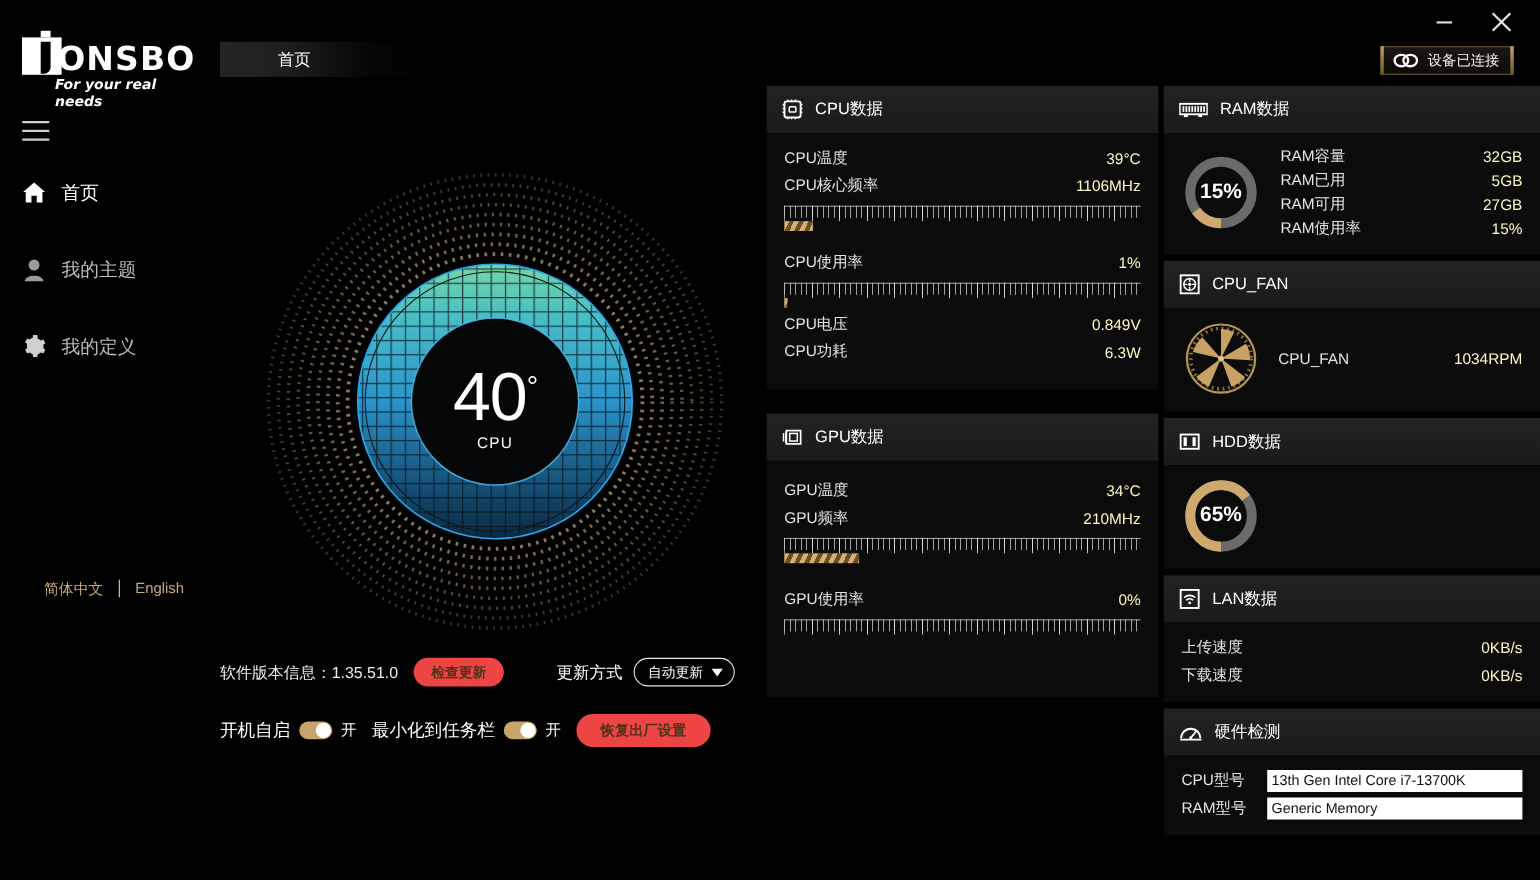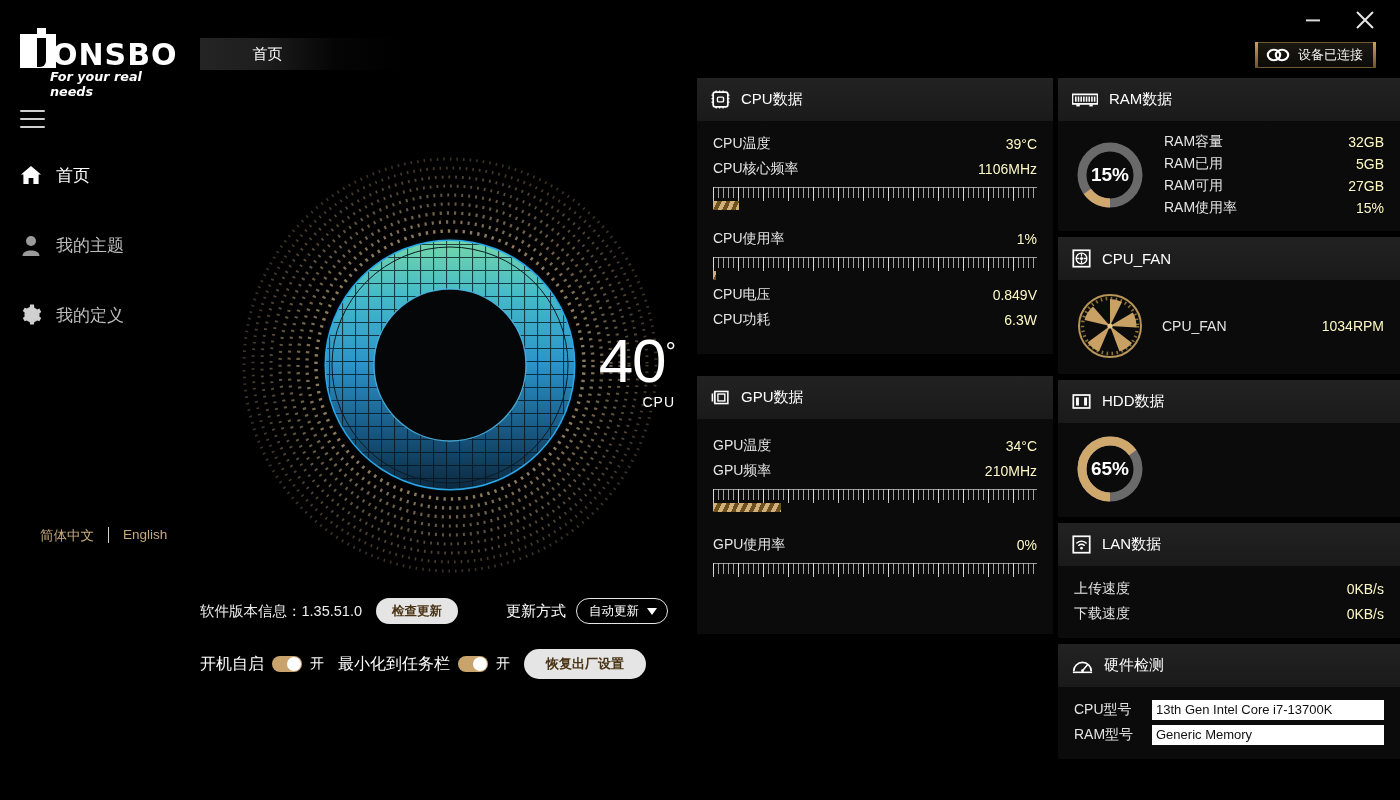--- a/index.html
+++ b/index.html
@@ -85,37 +85,37 @@
   }
   .tab-fade {
     position:absolute; left:135px; top:0; width:65px; height:32px;
     background:linear-gradient(90deg,#050505 0%, #000 100%);
   }
 
   
   .gauge-wrap { position:absolute; left:225px; top:140px; width:450px; height:450px; }
   .gauge-center-text {
     position:absolute; left:0; top:0; width:450px; height:450px;
-    display:flex; flex-direction:column; align-items:flex-end; justify-content:center;
+    display:flex; flex-direction:column; align-items:center; justify-content:center;
     pointer-events:none;
   }
   .gauge-val {
     font-size:62px; font-weight:300; color:#fff; line-height:62px;
     letter-spacing:-1px; position:relative; display:inline-block;
   }
   .gauge-deg { font-size:26px; vertical-align:super; font-weight:300; }
   .gauge-label { font-size:14px; color:#fff; margin-top:2px; letter-spacing:1px; font-weight:300;}
 
   
   .settings { position:absolute; left:200px; top:595px; width:500px; }
   .set-row1 { display:flex; align-items:center; height:32px; }
   .set-row2 { display:flex; align-items:center; height:34px; margin-top:20px; }
   .verlabel { font-size:14.5px; color:#ededed; }
   .goldbtn {
-    background:#e5e5e5; color:#4a3415; border:none; border-radius:13px;
+    background:#ef4444; color:#4a3415; border:none; border-radius:13px;
     font-size:12.5px; font-weight:bold; cursor:pointer;
     font-family:"Liberation Sans",sans-serif;
   }
   .btn-check { height:26px; padding:0 16px; margin-left:14px; }
   .btn-restore { height:30px; padding:0 22px; border-radius:15px; font-size:13px; }
   .updlabel { font-size:15px; color:#fff; margin-left:48px; }
   .dropdown {
     margin-left:10px; height:26px; min-width:92px; border:1px solid #e6e6e6; border-radius:13px;
     display:flex; align-items:center; justify-content:space-between; gap:4px; padding:0 10px 0 12px;
     font-size:12.5px; color:#fff; cursor:pointer;

